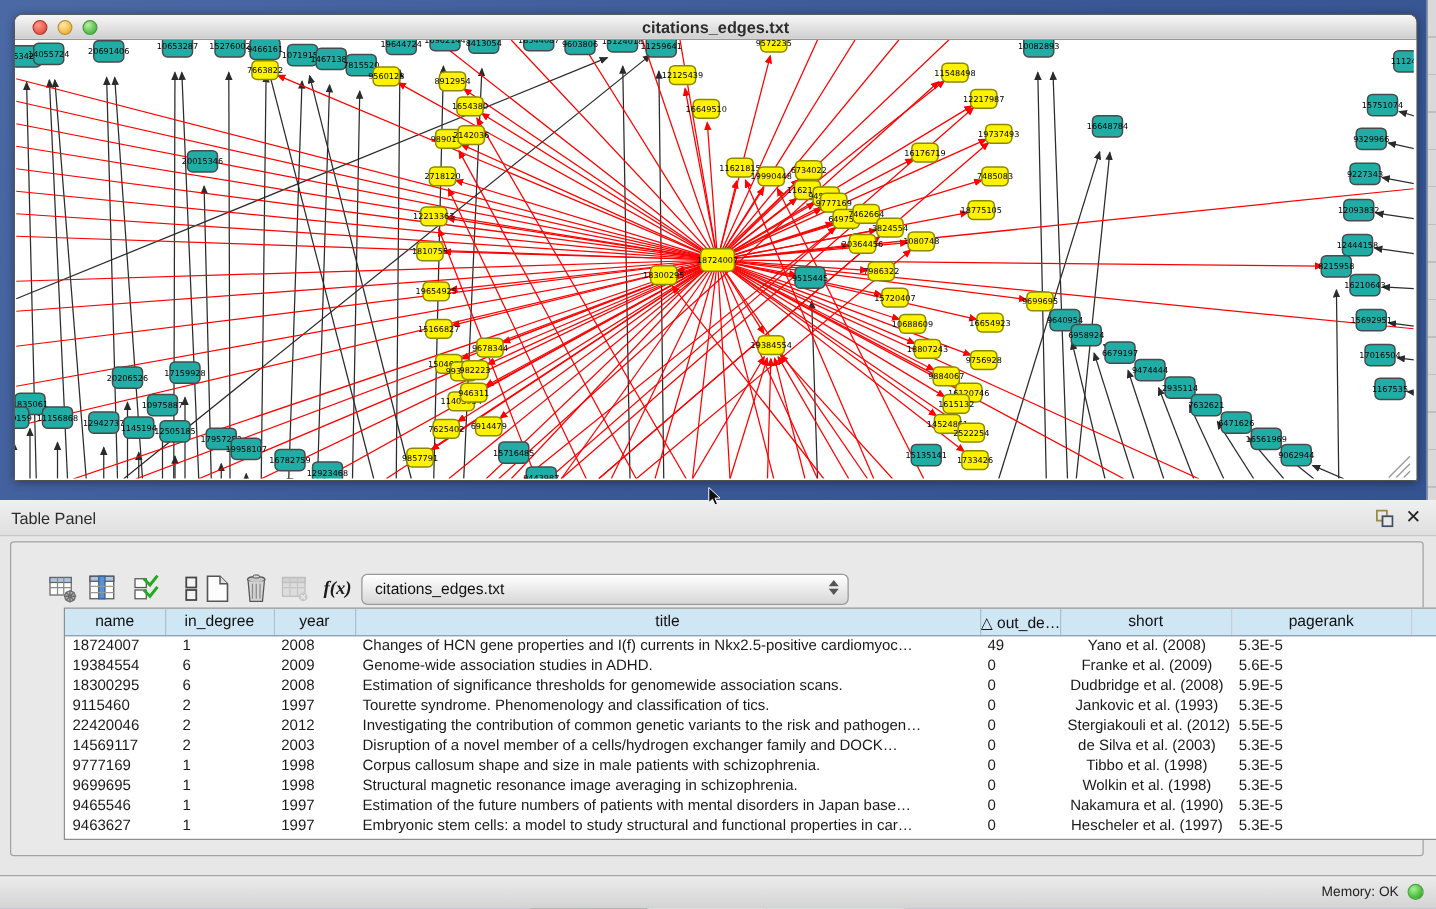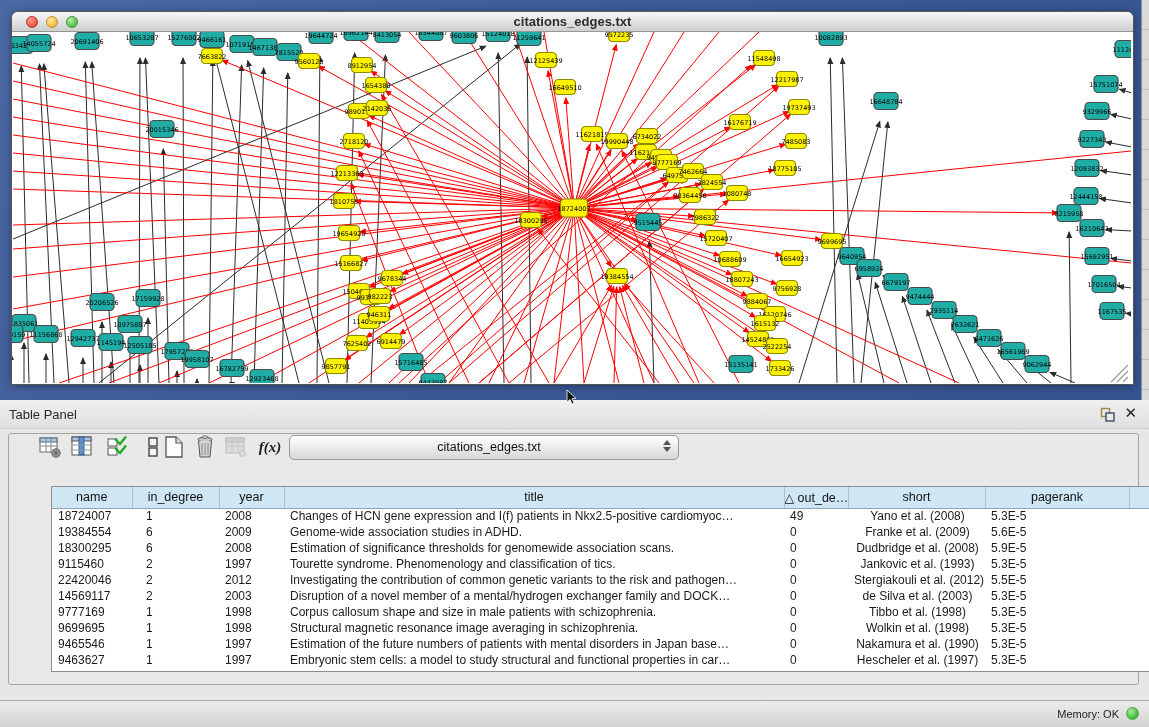--- a/index.html
+++ b/index.html
@@ -34,21 +34,21 @@
   .table-panel { position:absolute; left:0; top:400px; width:1149px; height:327px; background:#e7e7e7; }
   .tp-header { position:relative; height:29px; background:linear-gradient(#f0f0f0,#dfdfdf);
     border-bottom:1px solid #c9c9c9; }
   .tp-title { position:absolute; left:9px; top:7px; font-size:13px; color:#2b2b2b; }
   .tp-float { position:absolute; right:34px; top:7px; width:15px; height:15px; cursor:default; }
   .tp-close { position:absolute; right:12px; top:4px; font-size:15px; font-weight:bold; color:#222; cursor:default; }
 
   .tp-body { position:absolute; left:8px; top:33px; width:1131px; height:252px;
     border:1px solid #a3a3a3; border-radius:3px; background:#e9e9e9; }
 
-  .toolbar { position:absolute; left:0; top:0; width:100%; height:30px;text-align:center; }
+  .toolbar { position:absolute; left:0; top:24px; width:100%; height:30px; }
   .tbtn { position:absolute; top:0; width:26px; height:26px; display:flex; align-items:center; justify-content:center; }
   .tbtn.disabled { opacity:.45; }
   .fx { font-family:"Liberation Serif","DejaVu Serif",serif; font-style:italic; font-weight:bold;
         font-size:15px; color:#1a1a1a; }
   .combo { position:absolute; left:280px; top:1px; width:390px; height:25px; border:1px solid #989898;
     border-radius:5px; background:linear-gradient(#ffffff,#e9e9e9 55%,#d7d7d7);
     box-shadow:inset 0 1px 0 #fff; font-size:12.5px; color:#111; line-height:23px; padding-left:10px; }
   .combo .arrows { position:absolute; right:7px; top:4px; display:flex; flex-direction:column; gap:2px; }
   .combo .arrows i { width:0; height:0; border-left:4px solid transparent; border-right:4px solid transparent; }
   .combo .arrows i.up { border-bottom:5px solid #555; }
@@ -630,21 +630,21 @@
               <th>short</th>
               <th>pagerank</th>
               <th></th>
             </tr>
           </thead>
         <tbody id="table-body">
             <tr>
               <td class="c0">18724007</td>
               <td class="c1">1</td>
               <td class="c2">2008</td>
-              <td class="c3">Changes of HCN gene expression and I(f) patients in Nkx2.5-positive cardiomyoc…</td>
+              <td class="c3">Changes of HCN gene properties and I(f) currents in Nkx2.5-positive cardiomyoc…</td>
               <td class="c4">49</td>
               <td class="c5">Yano et al. (2008)</td>
               <td class="c6">5.3E-5</td>
               <td></td>
             </tr>
             <tr>
               <td class="c0">19384554</td>
               <td class="c1">6</td>
               <td class="c2">2009</td>
               <td class="c3">Genome-wide association studies in ADHD.</td>
@@ -680,21 +680,21 @@
               <td class="c3">Investigating the contribution of common genetic variants to the risk and pathogen…</td>
               <td class="c4">0</td>
               <td class="c5">Stergiakouli et al. (2012)</td>
               <td class="c6">5.5E-5</td>
               <td></td>
             </tr>
             <tr>
               <td class="c0">14569117</td>
               <td class="c1">2</td>
               <td class="c2">2003</td>
-              <td class="c3">Disruption of a novel member of a mental/hydrogen exchanger family and DOCK…</td>
+              <td class="c3">Disruption of a novel member of a cells/hydrogen exchanger family and DOCK…</td>
               <td class="c4">0</td>
               <td class="c5">de Silva et al. (2003)</td>
               <td class="c6">5.3E-5</td>
               <td></td>
             </tr>
             <tr>
               <td class="c0">9777169</td>
               <td class="c1">1</td>
               <td class="c2">1998</td>
               <td class="c3">Corpus callosum shape and size in male patients with schizophrenia.</td>

